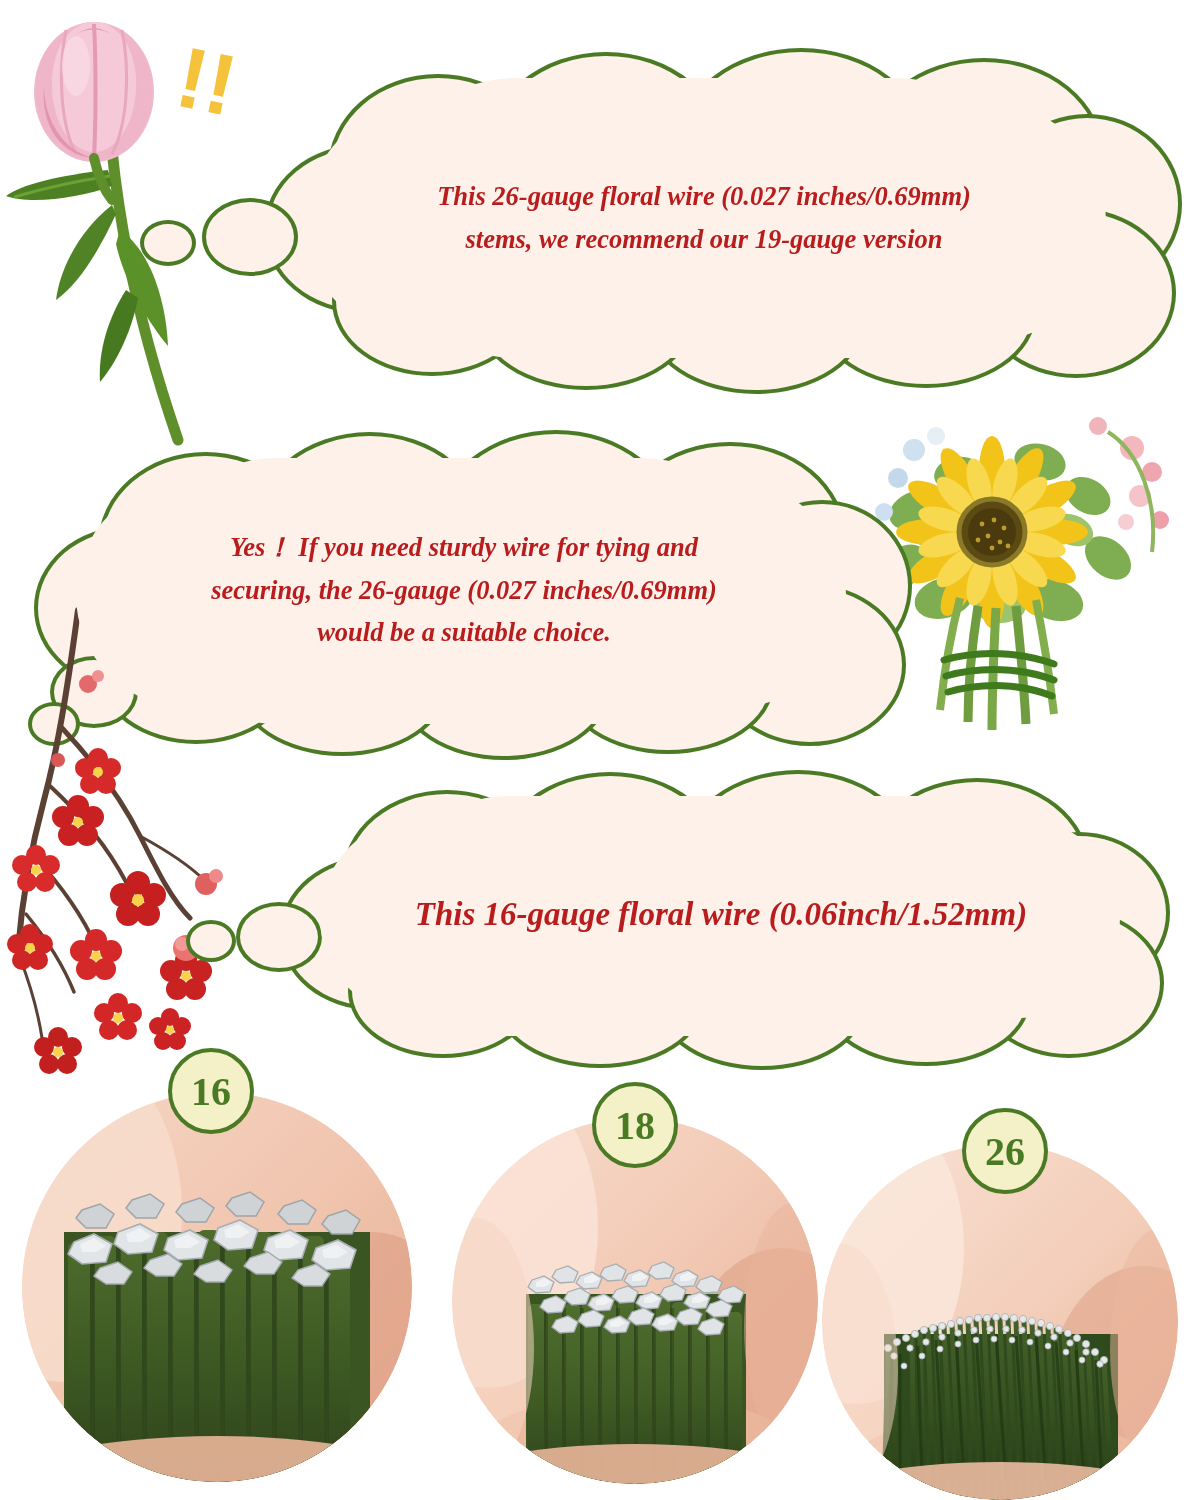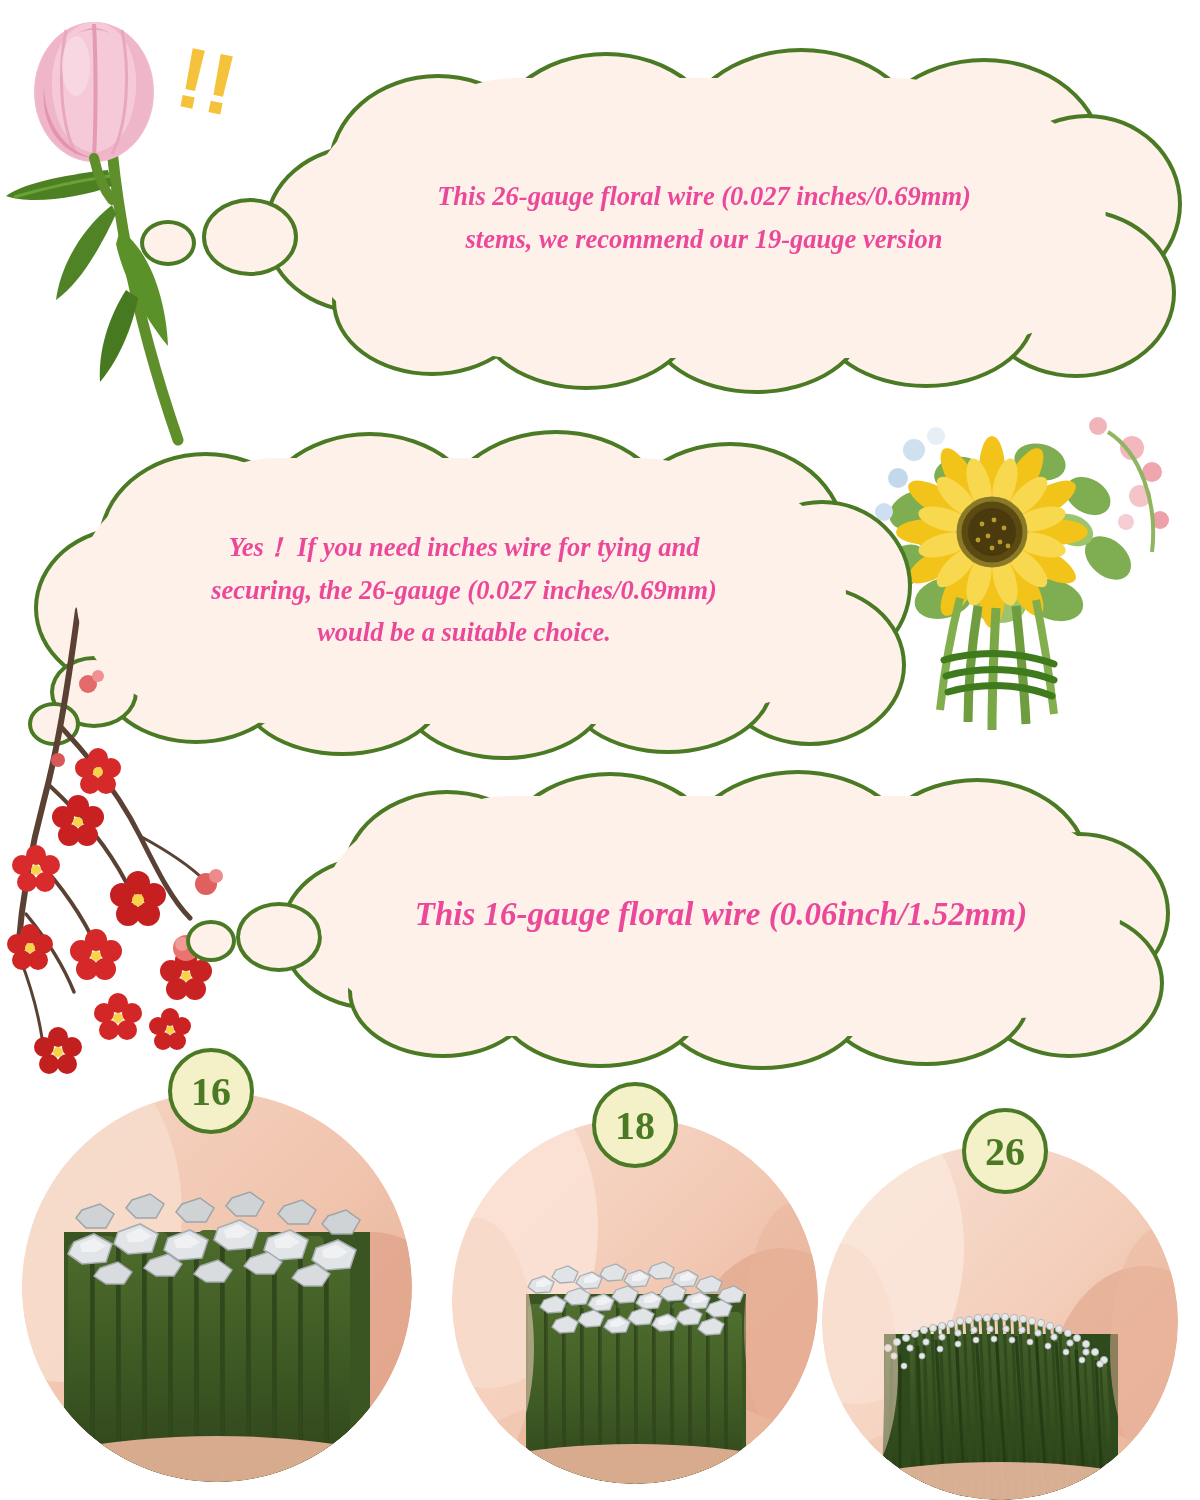--- a/index.html
+++ b/index.html
@@ -29,21 +29,21 @@
   }
   .cloud-text {
     position: absolute;
     inset: 0;
     display: flex;
     flex-direction: column;
     align-items: center;
     justify-content: center;
     font-style: italic;
     font-weight: bold;
-    color: #ec4899;
+    color: #b91c1c;
     line-height: 1.62;
     padding: 0 60px;
     box-sizing: border-box;
     z-index: 3;
   }
   .cloud-text .line { white-space: nowrap; }
 
   
   .lobe {
     position: absolute;
@@ -267,21 +267,21 @@
     <div class="lobe" style="left:384px; top:188px; width:212px; height:142px;"></div>
     <div class="lobe" style="left:222px; top:184px; width:212px; height:142px;"></div>
     <div class="lobe" style="left:84px; top:170px; width:196px; height:144px;"></div>
 
     <div class="lobe" style="left:36px; top:226px; width:88px; height:72px;"></div>
     <div class="lobe" style="left:14px; top:272px; width:52px; height:44px;"></div>
     <div class="inner-fill" style="left:62px; top:52px; width:770px; height:226px; border-radius:130px;"></div>
     <div class="inner-fill" style="left:130px; top:28px; width:630px; height:266px; border-radius:140px;"></div>
   </div>
   <div class="cloud-text" style="font-size:26.5px;">
-    <span class="line">Yes！ If you need inches wire for tying and</span>
+    <span class="line">Yes！ If you need sturdy wire for tying and</span>
     <span class="line">securing, the 26-gauge (0.027 inches/0.69mm)</span>
     <span class="line">would be a suitable choice.</span>
   </div>
 </div>
 
 <div class="abs" style="left:0px; top:600px; width:260px; height:520px;">
   <svg width="260" height="520" viewBox="0 0 260 520">
     <g stroke="#5a4134" fill="none" stroke-linecap="round">
       <path d="M78 10 C 70 70, 60 140, 44 200 C 30 252, 22 300, 18 350" stroke-width="6"></path>
       <path d="M62 128 C 92 160, 120 196, 140 236 C 158 272, 172 300, 190 318" stroke-width="5"></path>

